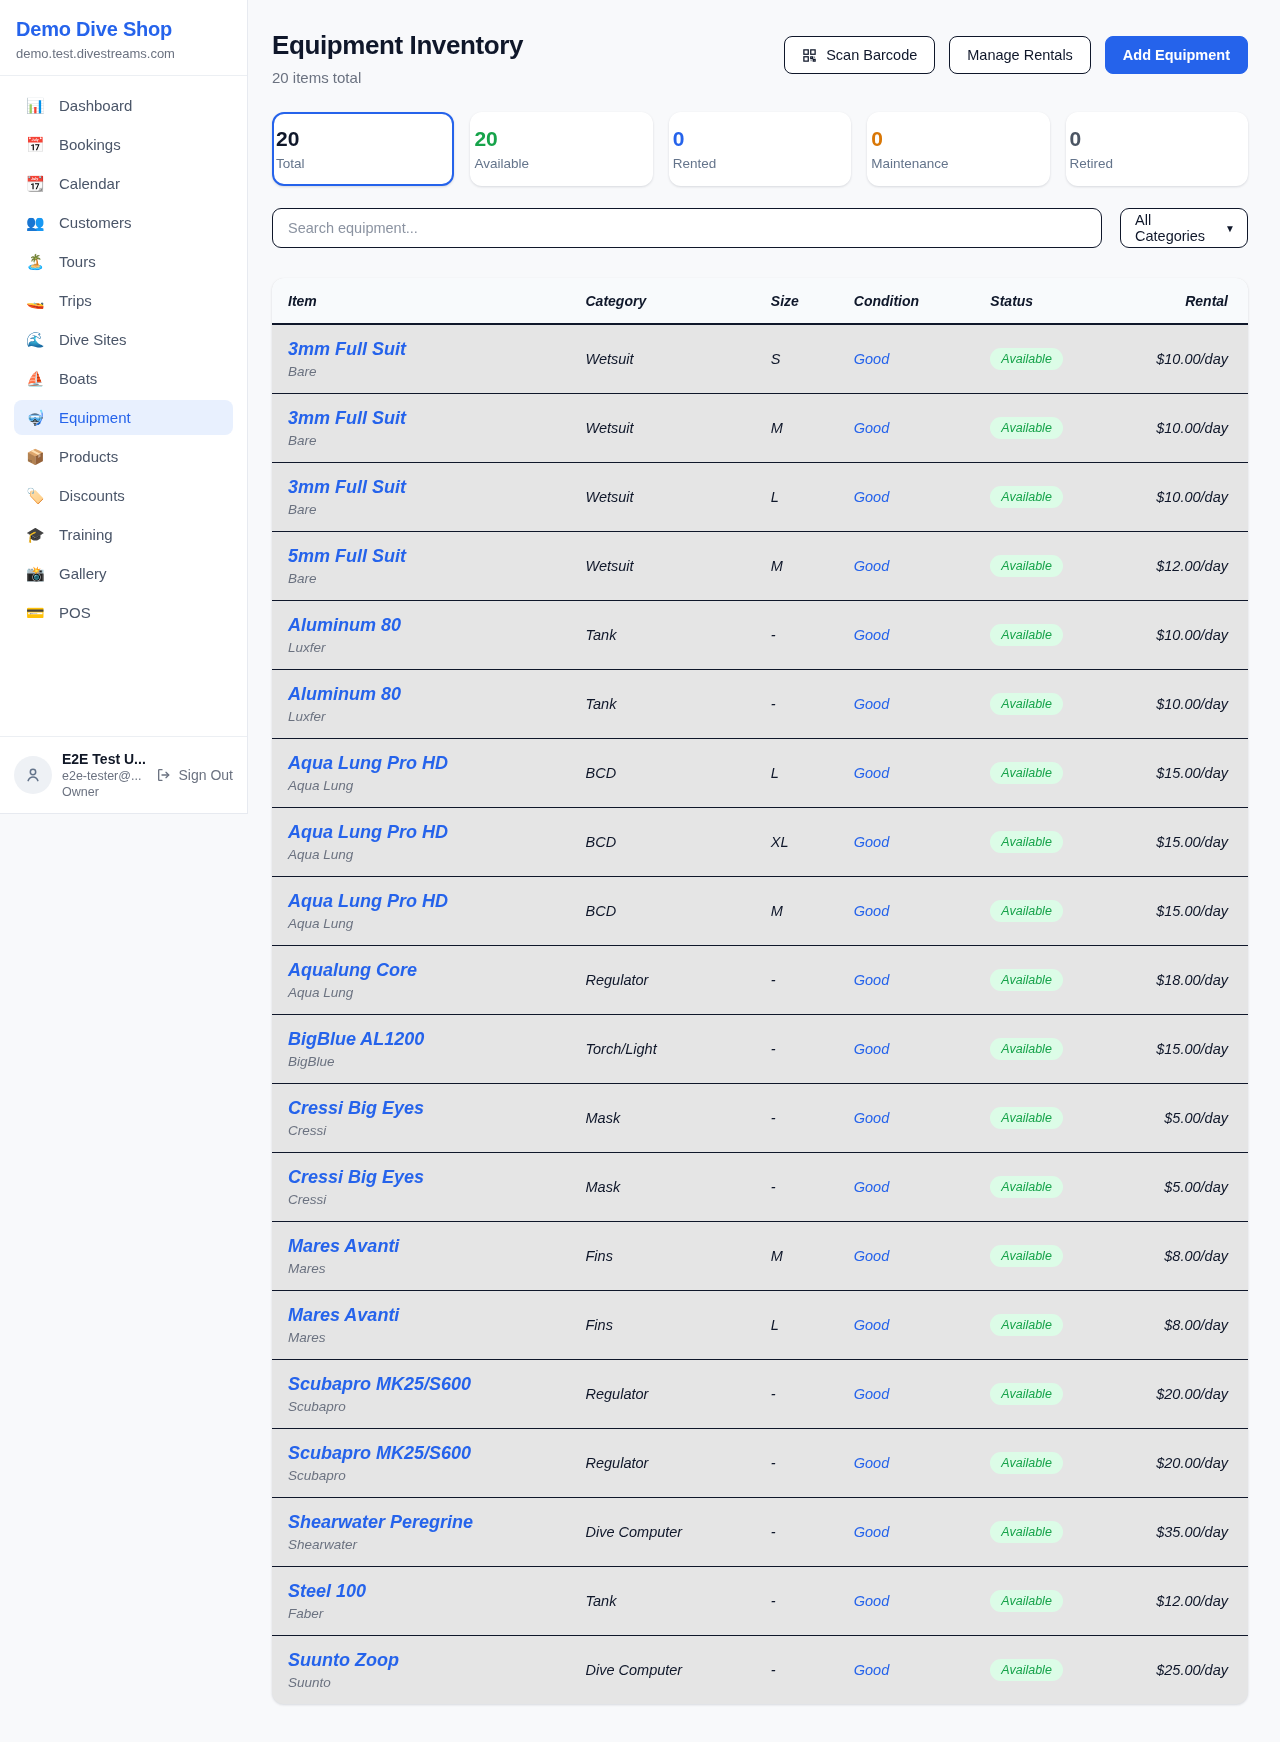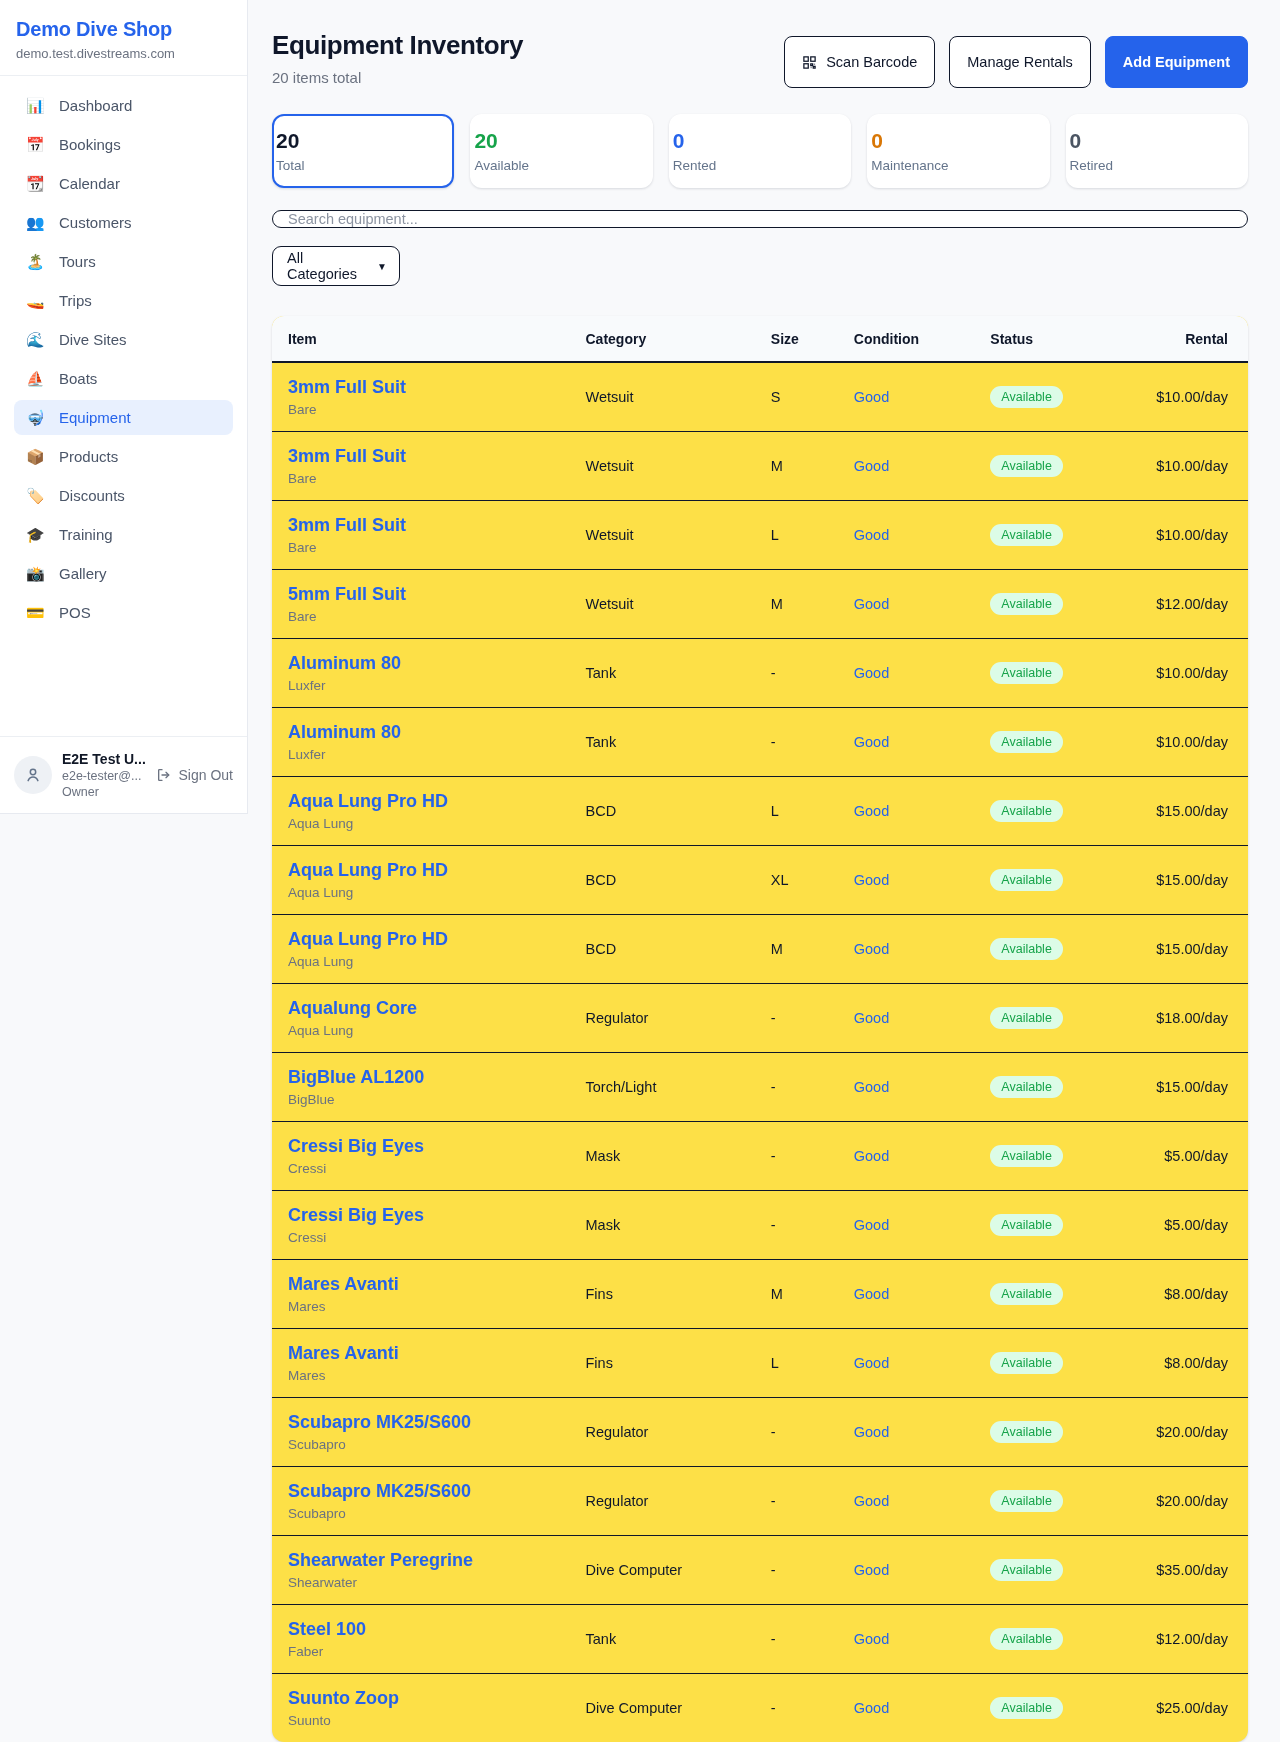--- a/index.html
+++ b/index.html
@@ -44,54 +44,55 @@
   .user-email, .user-role { font-size:12.5px; color:#6b7280; margin-top:2px; white-space:nowrap; }
   .signout { margin-left:auto; color:#6b7280; font-size:14px; display:flex; align-items:center; gap:7px; cursor:pointer; white-space:nowrap; }
 
   
   .main { flex:1; padding:30px 32px 0 24px; }
   .header-row { display:flex; justify-content:space-between; align-items:flex-start; }
   .page-title { font-size:26px; font-weight:bold; color:#0f172a; letter-spacing:-0.4px; }
   .page-sub { color:#6b7280; font-size:15px; margin-top:8px; }
   .header-actions { display:flex; gap:14px; margin-top:6px; }
   .btn {
-    height:52px; padding:0 17px; border-radius:8px;
+    height:38px; padding:0 17px; border-radius:8px;
     font-size:14.5px; font-weight:500; font-family:inherit;
     display:inline-flex; align-items:center; gap:9px;
     background:#fff; border:1px solid #0f172a; color:#0f172a; cursor:pointer;
   }
   .btn-primary { background:#2563eb; border:1px solid #2563eb; color:#fff; font-weight:bold; }
 
   .stats { display:grid; grid-template-columns:repeat(5,1fr); gap:16px; margin-top:26px; }
   .stat-card {
     background:#fff; border-radius:12px; padding:13px 2px; height:74px;
     box-shadow:0 1px 3px rgba(16,24,40,.09), 0 1px 2px rgba(16,24,40,.05);
     border:2px solid transparent; cursor:pointer;
   }
   .stat-card.selected { border-color:#2563eb; }
   .stat-value { font-size:21px; font-weight:bold; }
   .stat-label { font-size:13.5px; color:#64748b; margin-top:5px; }
 
-  .filter-row { display:flex; gap:18px; margin-top:22px;flex-direction:column; }
+  .filter-row { display:flex; gap:18px; margin-top:22px; }
   .search-input {
     flex:1; height:40px; border:1px solid #0f172a; border-radius:9px;
     padding:0 15px; font-size:14.5px; background:#fff; color:#0f172a; font-family:inherit;
   }
   .search-input::placeholder { color:#8b93a1; }
   .category-select {
     width:128px; height:40px; border:1px solid #0f172a; border-radius:9px;
     background:#fff; display:flex; align-items:center; justify-content:space-between;
     padding:0 12px 0 14px; font-size:14.5px; color:#0f172a; cursor:pointer;
   }
   .caret { font-size:10px; color:#0f172a; }
 
   .table-card {
-    margin:30px 0 34px 0; background:#fde047; border-radius:12px;
+    margin:30px 0 34px 0; background:#e5e5e5; border-radius:12px;
     box-shadow:0 1px 3px rgba(16,24,40,.09), 0 1px 2px rgba(16,24,40,.05);
     overflow:hidden;
+    font-style:italic;
   }
   table { width:100%; border-collapse:collapse; }
   thead th {
     background:#f8fafc; text-align:left; font-size:14px; font-weight:bold;
     color:#0f172a; padding:14px 16px; border-bottom:2px solid #0f172a; height:46px;
   }
   th.rental-col, td.rental-cell { text-align:right; padding-right:20px; }
   tbody td {
     border-bottom:1.5px solid #0f172a; padding:12px 16px;
     font-size:14.5px; color:#0f172a; height:69px; vertical-align:middle;

